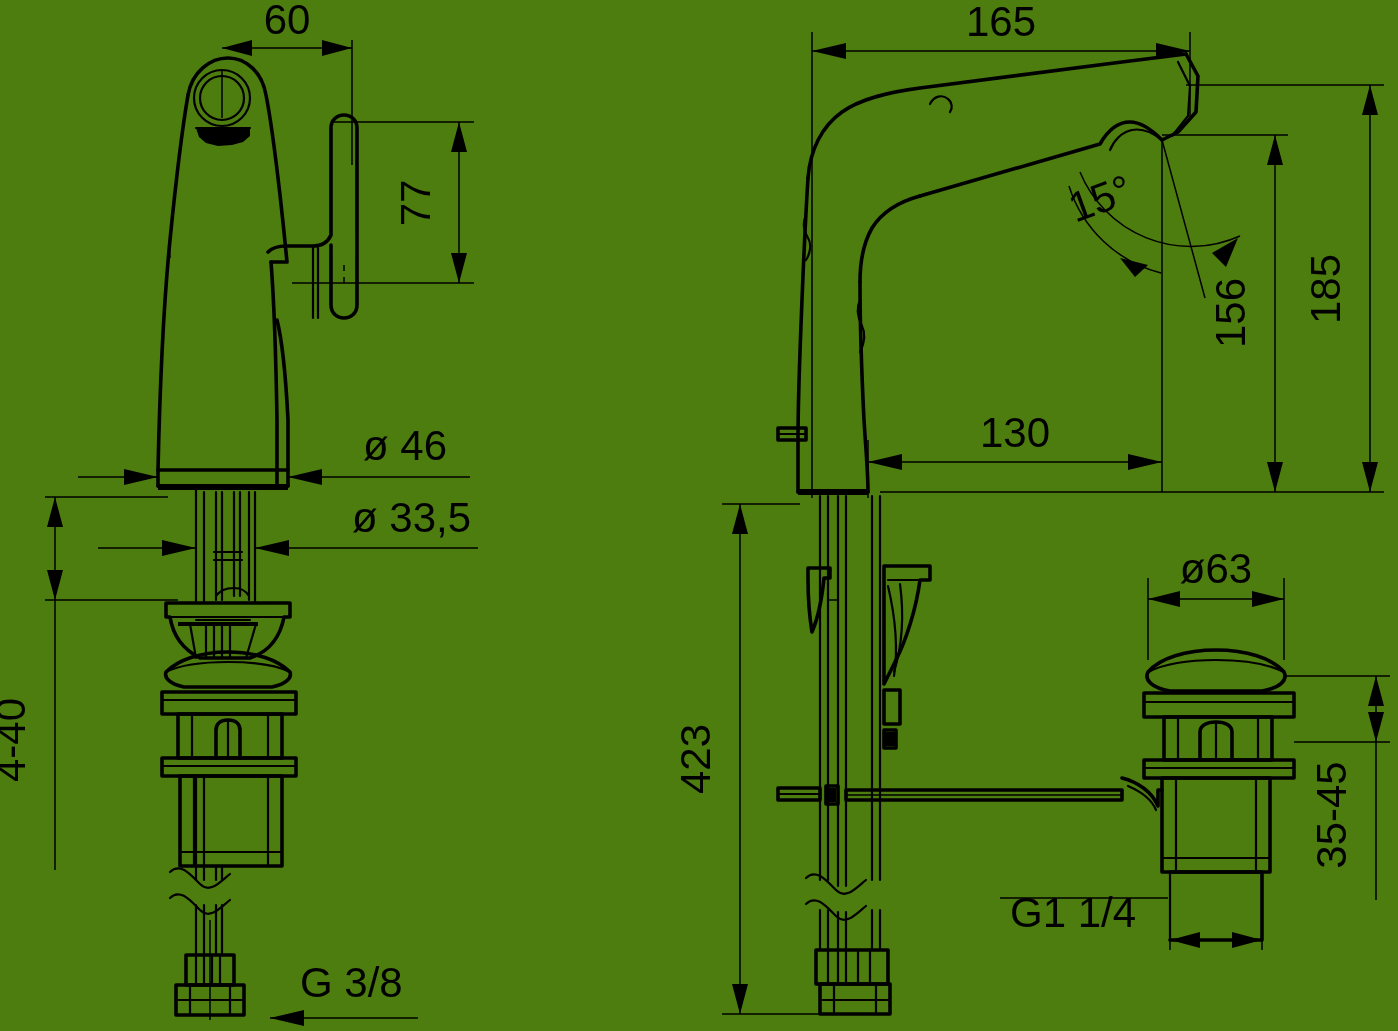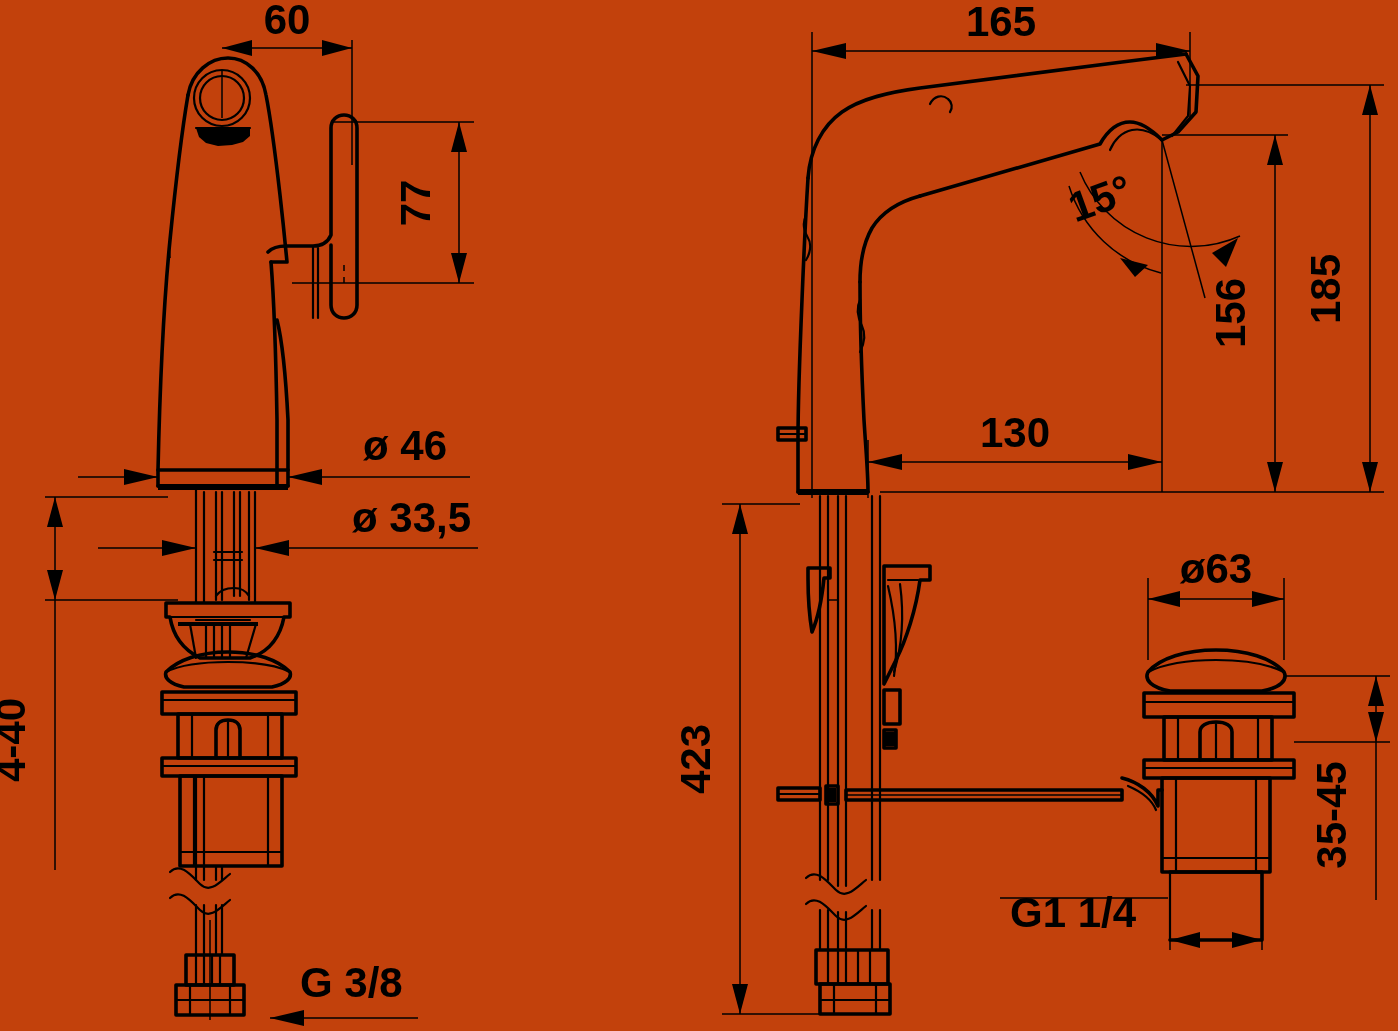--- a/index.html
+++ b/index.html
@@ -1,22 +1,21 @@
 <!DOCTYPE html>
 <html><head>
 <meta charset="utf-8">
 <style>
   html,body{margin:0;padding:0;background:#ffffff;}
   #sheet{
     position:relative;
     width:1398px;height:1031px;
-    background:#c2410c;
+    background:#4d7c0f;
     font-family:"Liberation Sans", sans-serif;
     overflow:hidden;
-    font-weight:bold;
   }
   svg{display:block;}
   .ln{fill:none;stroke:#000000;stroke-width:2.2;stroke-linecap:round;stroke-linejoin:round;}
   .lnb{fill:none;stroke:#000000;stroke-width:3.6;stroke-linecap:round;stroke-linejoin:round;}
   .lnt{fill:none;stroke:#000000;stroke-width:1.5;stroke-linecap:butt;}
   .dim{fill:none;stroke:#000000;stroke-width:1.5;stroke-linecap:butt;}
   .ext{fill:none;stroke:#000000;stroke-width:1.5;stroke-linecap:butt;}
   .fillblk{fill:#000000;stroke:none;}
   .dimtxt{font-family:"Liberation Sans", sans-serif;font-size:42px;fill:#000000;}
   .dimtxtv{font-family:"Liberation Sans", sans-serif;font-size:42px;fill:#000000;}

